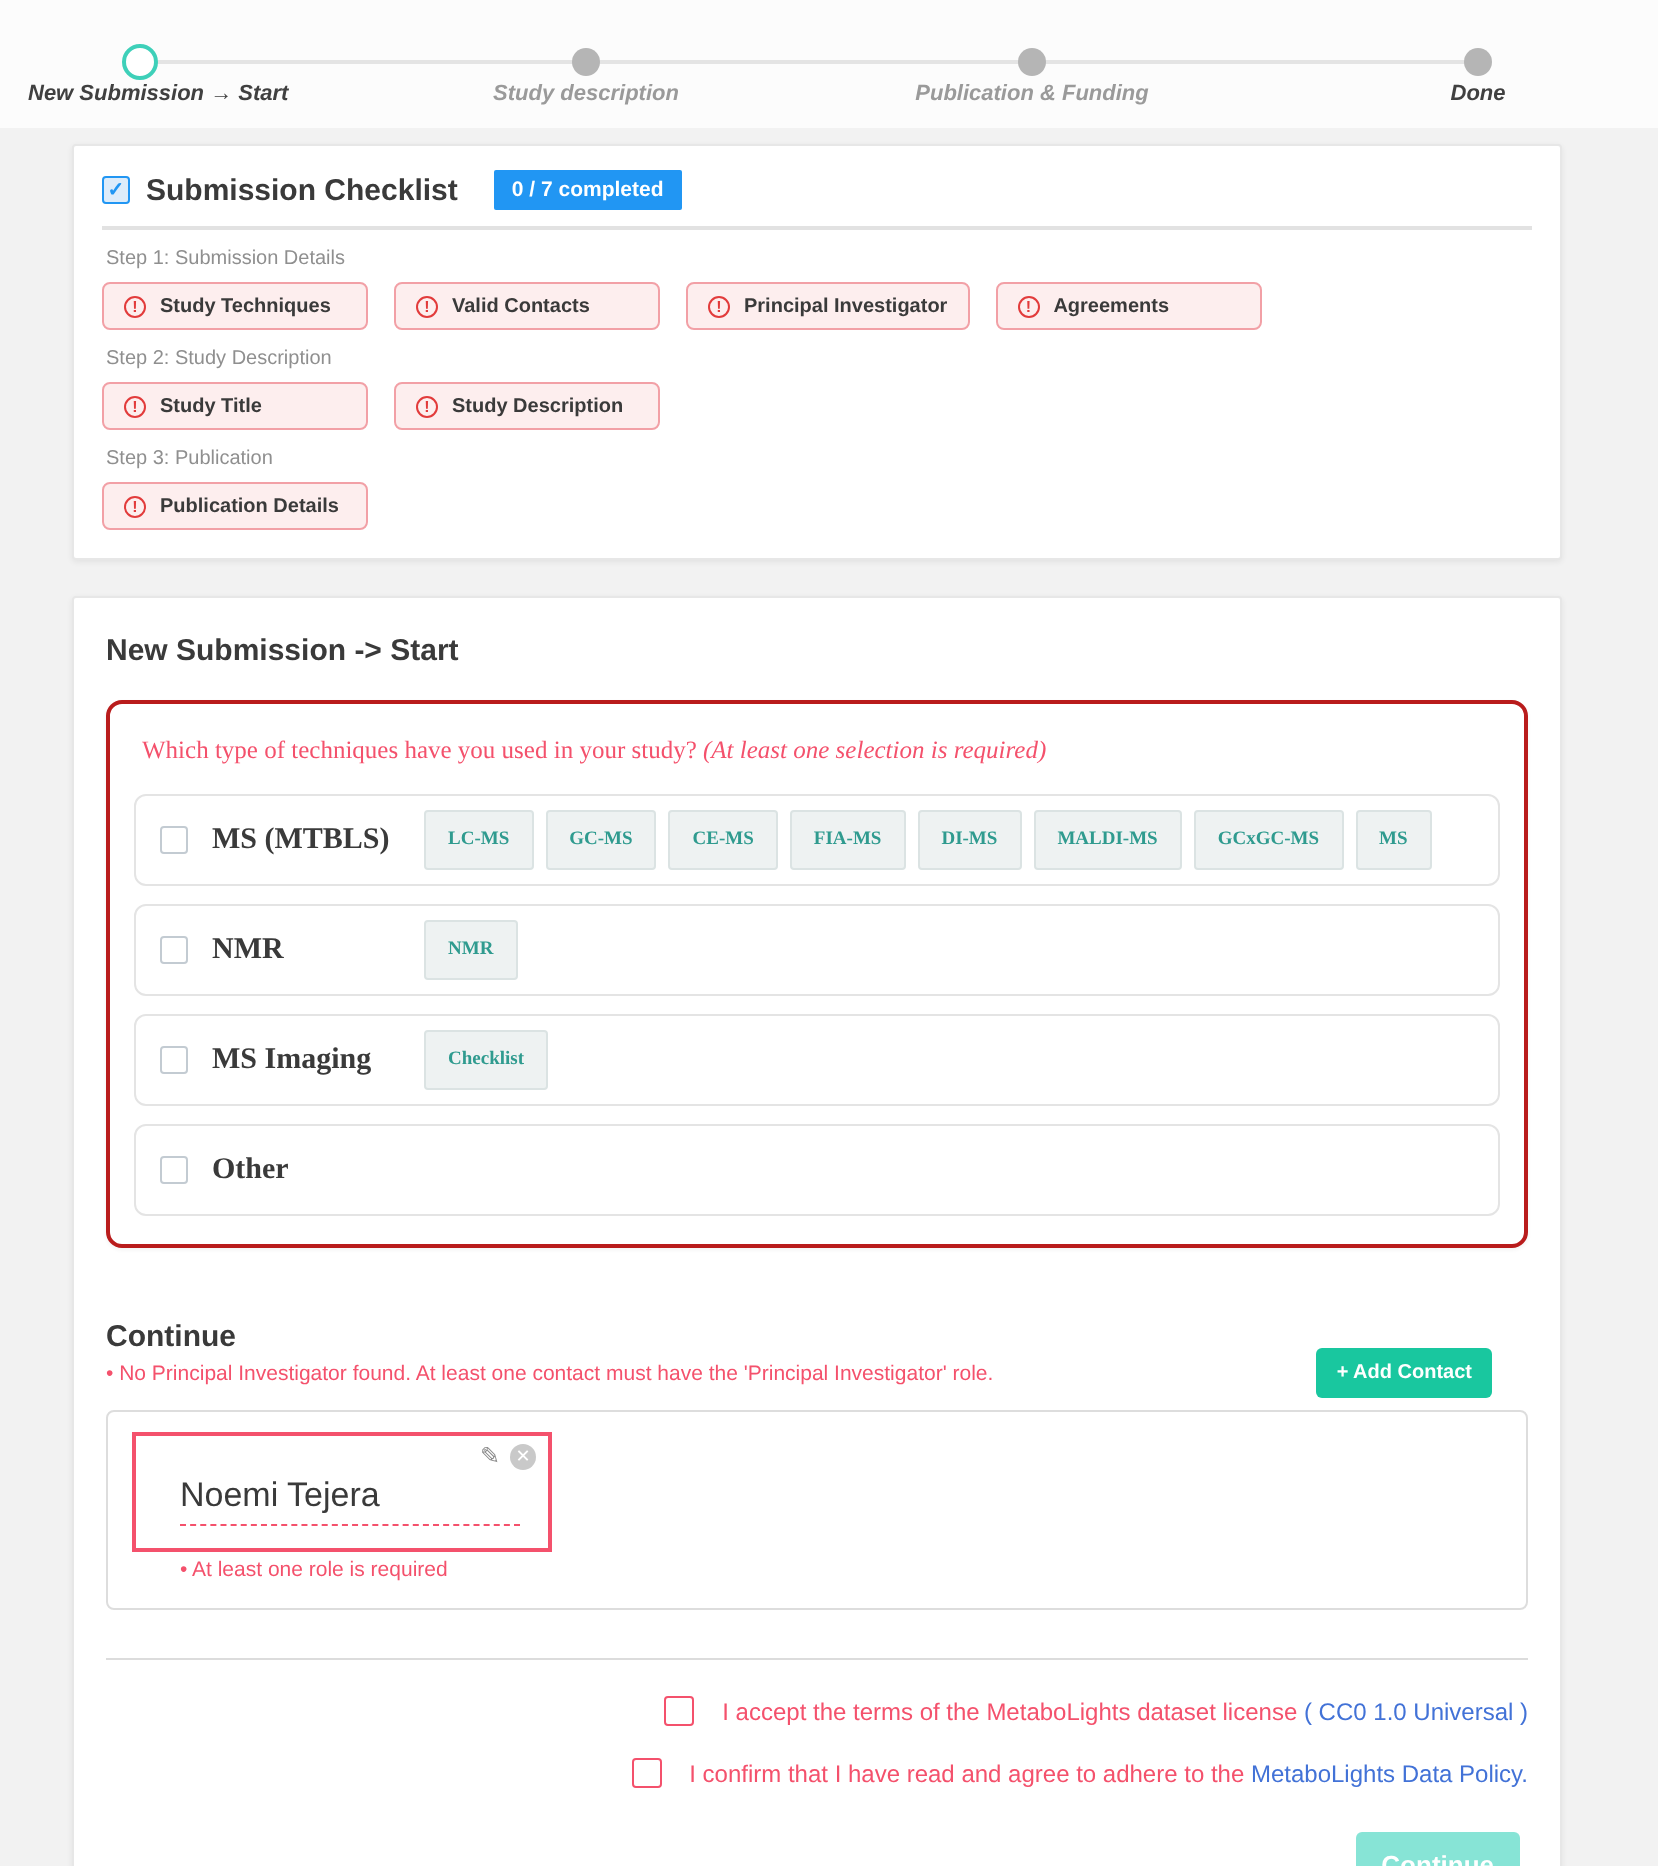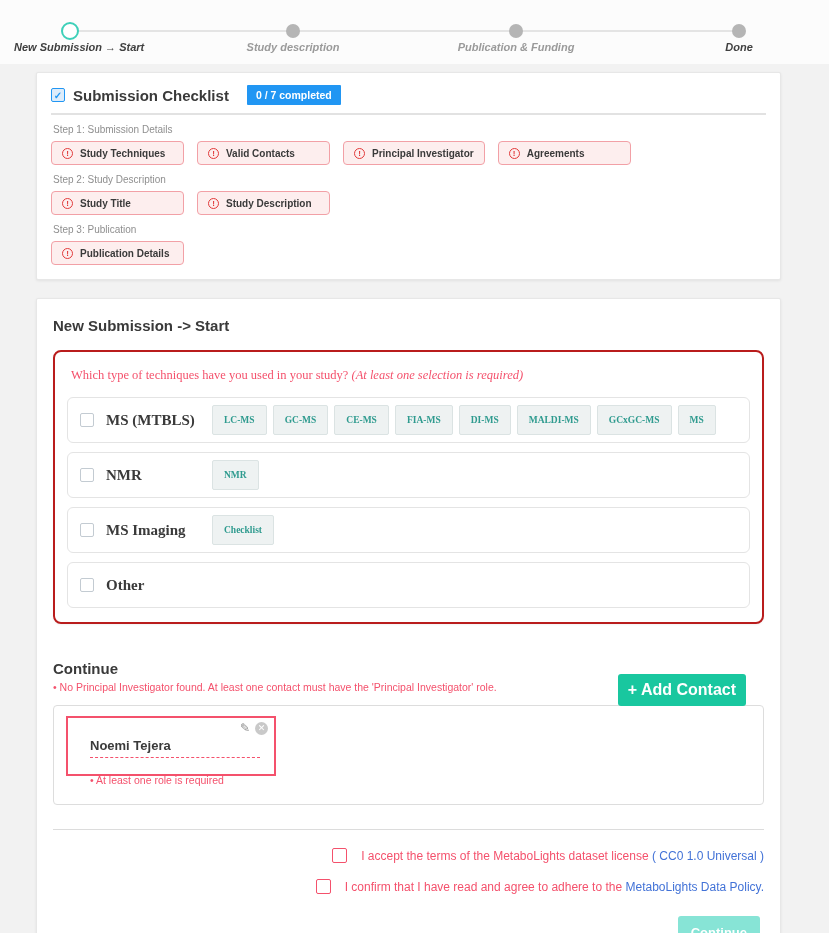--- a/index.html
+++ b/index.html
@@ -60,28 +60,28 @@
   .tech-label { font-size:15px; font-weight:700; margin-left:12px; width:106px; flex:0 0 auto; }
   .chips { display:flex; gap:6px; align-items:center; }
   .chip { background:#eef2f2; border:1px solid #dbe3e3; color:#2f9b8f; font-size:9.5px; font-weight:700;
     padding:0 11px; height:30px; line-height:28px; border-radius:2px; cursor:pointer; white-space:nowrap; }
 
   .contacts-head { position:relative; margin:0 2px; }
   .contacts-title { font-size:15px; font-weight:700; }
   .contacts-error { font-size:10.5px; color:#f4516c; margin-top:4px; }
   .contacts-error::before { content:"• "; }
   .add-contact-btn { position:absolute; right:18px; top:14px; background:#19c79f; color:#fff; border:none;
-    font-family:inherit; font-size:16px; font-weight:700; padding:7px 10px; border-radius:3px; cursor:pointer; }
+    font-family:inherit; font-size:10px; font-weight:700; padding:7px 10px; border-radius:3px; cursor:pointer; }
 
   .contacts-box { border:1px solid #ddd; border-radius:4px; margin:12px 2px 0 2px; height:100px; padding:10px 12px; }
   .contact-card { width:210px; height:60px; border:2px solid #f4516c; background:#fff; position:relative; padding:20px 14px 6px 22px; }
   .card-edit-icon { position:absolute; top:3px; right:24px; color:#8a8a8a; font-size:12px; cursor:pointer; }
   .card-close-icon { position:absolute; top:4px; right:6px; width:13px; height:13px; background:#c9c9c9; border-radius:50%;
     color:#fff; font-size:9px; line-height:13px; text-align:center; cursor:pointer; }
-  .contact-name { font-size:13px; font-weight:700; color:#3a3a3a; border-bottom:1.5px dashed #f4516c; padding-bottom:4px; }
+  .contact-name { font-size:17px; font-weight:400; color:#3a3a3a; border-bottom:1.5px dashed #f4516c; padding-bottom:4px; }
   .contact-error { font-size:10.5px; color:#f4516c; margin-top:16px; }
   .contact-error::before { content:"• "; }
 
   .divider { border-top:1px solid #dcdcdc; margin:24px 2px 18px 2px; }
 
   .agree-row { display:flex; align-items:center; gap:14px; margin:0 2px 16px 6px;justify-content:flex-end; }
   .agree-checkbox { width:15px; height:15px; border:1.5px solid #f4516c; border-radius:2px; background:#fff; cursor:pointer; flex:0 0 auto; }
   .agree-text { font-size:12px; color:#f4516c; }
   .agree-link { color:#4272d7; cursor:pointer; }
 

